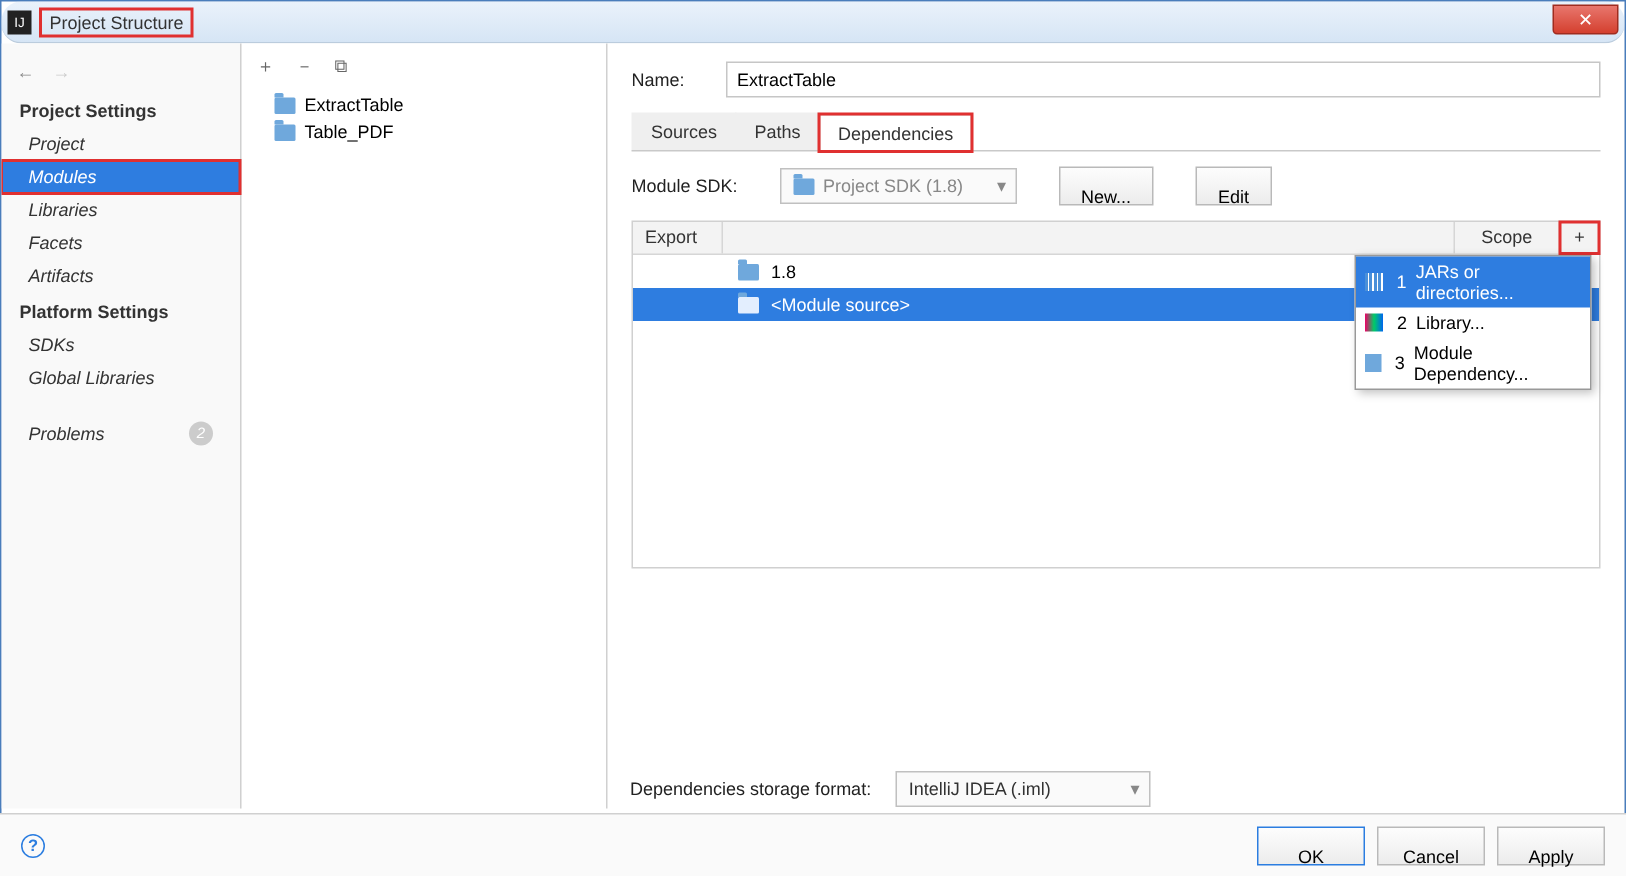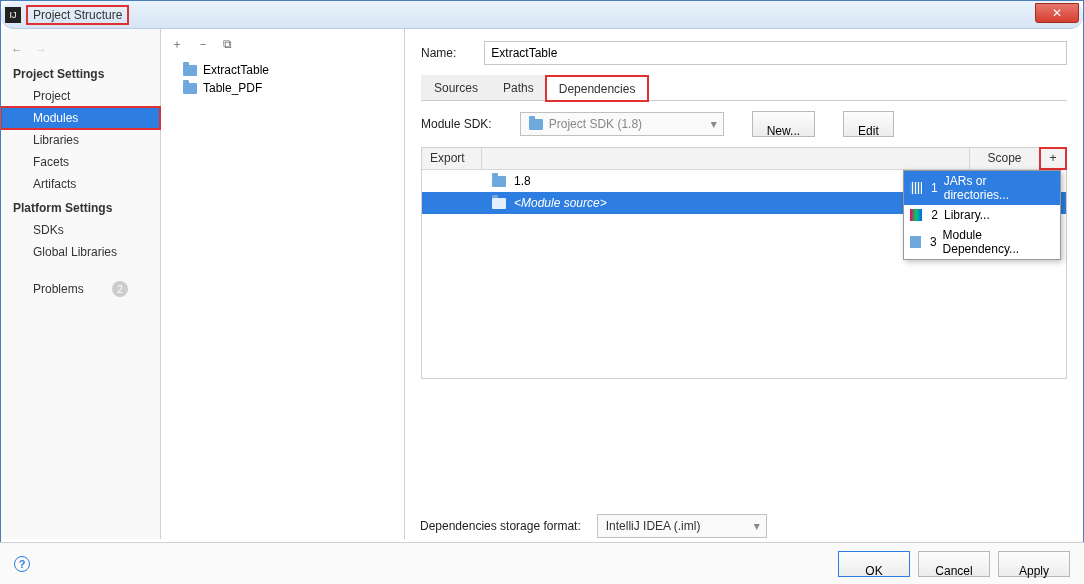--- a/index.html
+++ b/index.html
@@ -6,21 +6,21 @@
 body { background: #fff; width: 1084px; height: 584px; overflow: hidden; border: 1px solid #4a7dbb; }
 .titlebar { height: 28px; background: linear-gradient(#eaf2fb, #d6e5f5); border-bottom: 1px solid #bcd; display: flex; align-items: center; padding: 0 4px; position: relative; border-radius: 13px; }
 .titlebar .appicon { width: 16px; height: 16px; background: #222; color: #fff; font-size: 9px; display: flex; align-items: center; justify-content: center; margin-right: 6px; }
 .titlebar .title { color: #333; }
 .titlebar .close { position: absolute; right: 4px; top: 2px; width: 44px; height: 20px; background: linear-gradient(#e8766d,#d4402f); border: 1px solid #a02c1f; border-radius: 0 0 3px 3px; color: #fff; display: flex; align-items: center; justify-content: center; }
 .red-box { outline: 2px solid #e03030; outline-offset: -1px; }
 .main { display: flex; height: 510px; }
 .leftcol { width: 160px; border-right: 1px solid #d0d0d0; padding-top: 6px; background: #f9f9f9; }
 .leftcol .nav { height: 26px; padding: 0 10px; display:flex; align-items:center; gap:12px; color:#888; }
 .leftcol .hdr { font-weight: bold; color: #333; padding: 6px 12px 4px; }
-.leftcol .item { padding: 4px 32px; color: #333; cursor: pointer; display:flex; align-items:center; justify-content:space-between;}
+.leftcol .item { padding: 4px 18px; color: #333; cursor: pointer; display:flex; align-items:center; justify-content:space-between;font-style:italic;}
 .leftcol .item.selected { background: #2e7de0; color: #fff; }
 .badge { width:16px; height:16px; border-radius:50%; background:#ccc; color:#fff; font-size:10px; display:flex; align-items:center; justify-content:center; }
 .midcol { width: 244px; border-right: 1px solid #d0d0d0; }
 .toolbar-small { height: 30px; display:flex; align-items:center; gap:14px; padding:0 10px; color:#666; }
 .toolbar-small span { cursor:pointer; }
 .tree { padding: 2px 6px; }
 .tree .node { display:flex; align-items:center; gap:6px; padding:2px 4px 2px 16px; }
 .folder-icon { width:14px; height:11px; background:#6fa8dc; border-radius:1px; display:inline-block; position:relative; }
 .folder-icon::before { content:""; position:absolute; top:-3px; left:0; width:6px; height:3px; background:#6fa8dc; border-radius:1px 1px 0 0;}
 .rightcol { flex:1; padding: 12px 16px 6px; position:relative; }
@@ -35,21 +35,21 @@
 .select { height:24px; border:1px solid #c0c0c0; background:#fafafa; padding:0 22px 0 8px; display:flex; align-items:center; gap:6px; position:relative; color:#888; }
 .select::after { content:"▾"; position:absolute; right:6px; color:#888; }
 .dep-area { border:1px solid #d0d0d0; height:232px; position:relative; background:#fff; }
 .dep-header { height:22px; display:flex; border-bottom:1px solid #d6d6d6; background:#f3f3f3; }
 .dep-header .col { padding:3px 8px; border-right:1px solid #d6d6d6; color:#333;}
 .dep-header .export { width:60px; }
 .dep-header .fill { flex:1; }
 .dep-header .scope { width:70px; text-align:center; }
 .dep-header .add { width:26px; text-align:center; cursor:pointer; border-right:none;}
 .dep-list .row-item { height:22px; display:flex; align-items:center; gap:8px; padding-left:70px; }
-.dep-list .row-item.selected { background:#2e7de0; color:#fff;font-style:italic; }
+.dep-list .row-item.selected { background:#2e7de0; color:#fff; }
 .popup { position:absolute; right:5px; top:22px; width:158px; background:#fff; border:1px solid #999; box-shadow:2px 2px 6px rgba(0,0,0,0.25); z-index:10; }
 .popup .prow { display:flex; align-items:center; gap:6px; padding:3px 6px; cursor:pointer;}
 .popup .prow.sel { background:#2e7de0; color:#fff; }
 .popup .pnum { width:10px; text-align:right; color:inherit; }
 .popup .picon { width:12px; height:12px; display:inline-block; }
 .picon.jar { background: repeating-linear-gradient(90deg,#4a90d9 0 2px,#fff 2px 3px); }
 .picon.lib { background: linear-gradient(90deg,#e06,#0c6,#06e); }
 .picon.mod { background:#6fa8dc; }
 .side-tools { width:20px; position:absolute; right:2px; top:26px; display:flex; flex-direction:column; gap:14px; align-items:center; color:#bbb; }
 .bottom-row { position:absolute; bottom:46px; left:420px; display:flex; align-items:center; gap:16px; }
@@ -110,21 +110,21 @@
       <span class="label">Name:</span>
       <input class="text-input" value="ExtractTable" style="">
     </div>
     <div class="tabs">
       <div class="tab">Sources</div>
       <div class="tab">Paths</div>
       <div class="tab active red-box">Dependencies</div>
     </div>
     <div class="row">
       <span class="label">Module SDK:</span>
-      <div class="select" style="width:204px">
+      <div class="select" style="width:158px">
         <span class="folder-icon"></span>
         <span>Project SDK (1.8)</span>
       </div>
       <button class="btn">New...</button>
       <button class="btn">Edit</button>
     </div>
 
     <div class="dep-area">
       <div class="dep-header">
         <div class="col export">Export</div>

